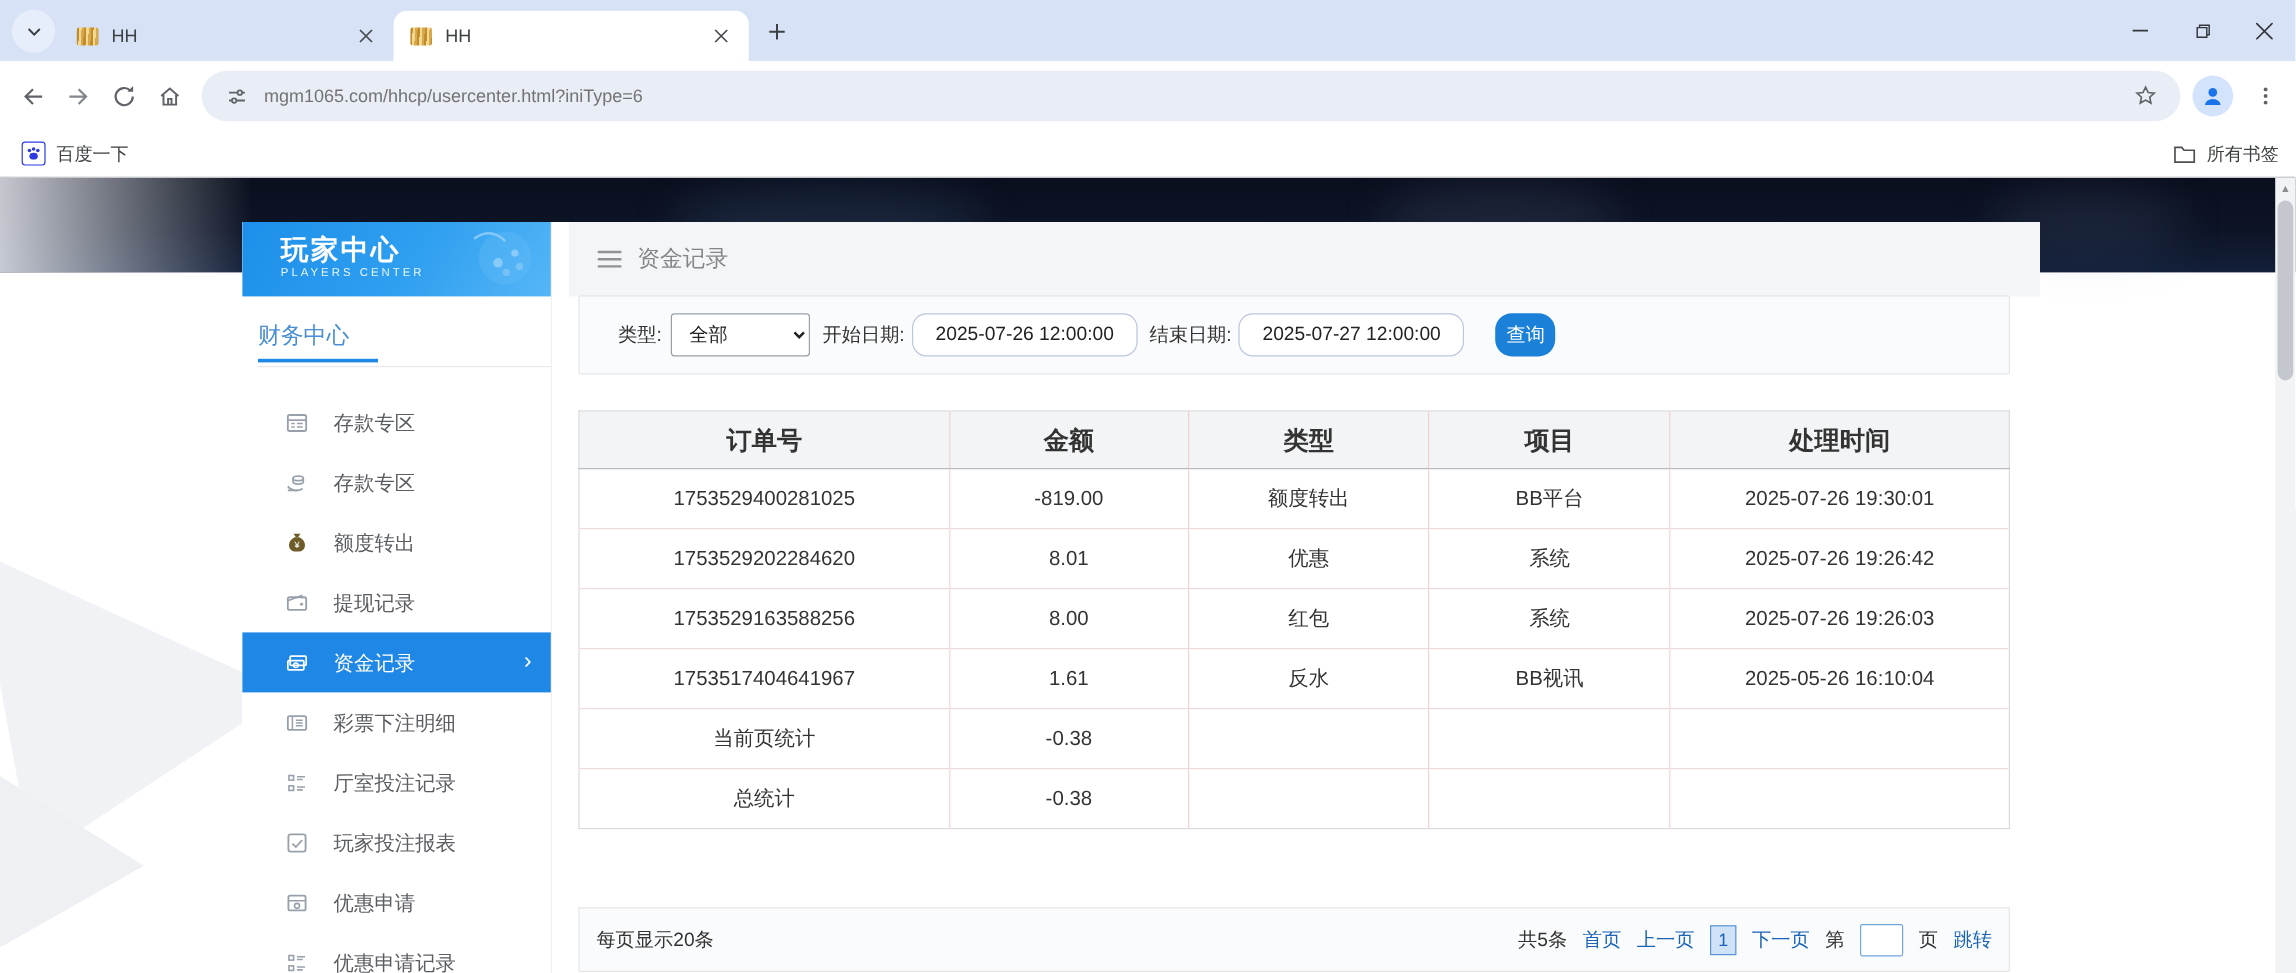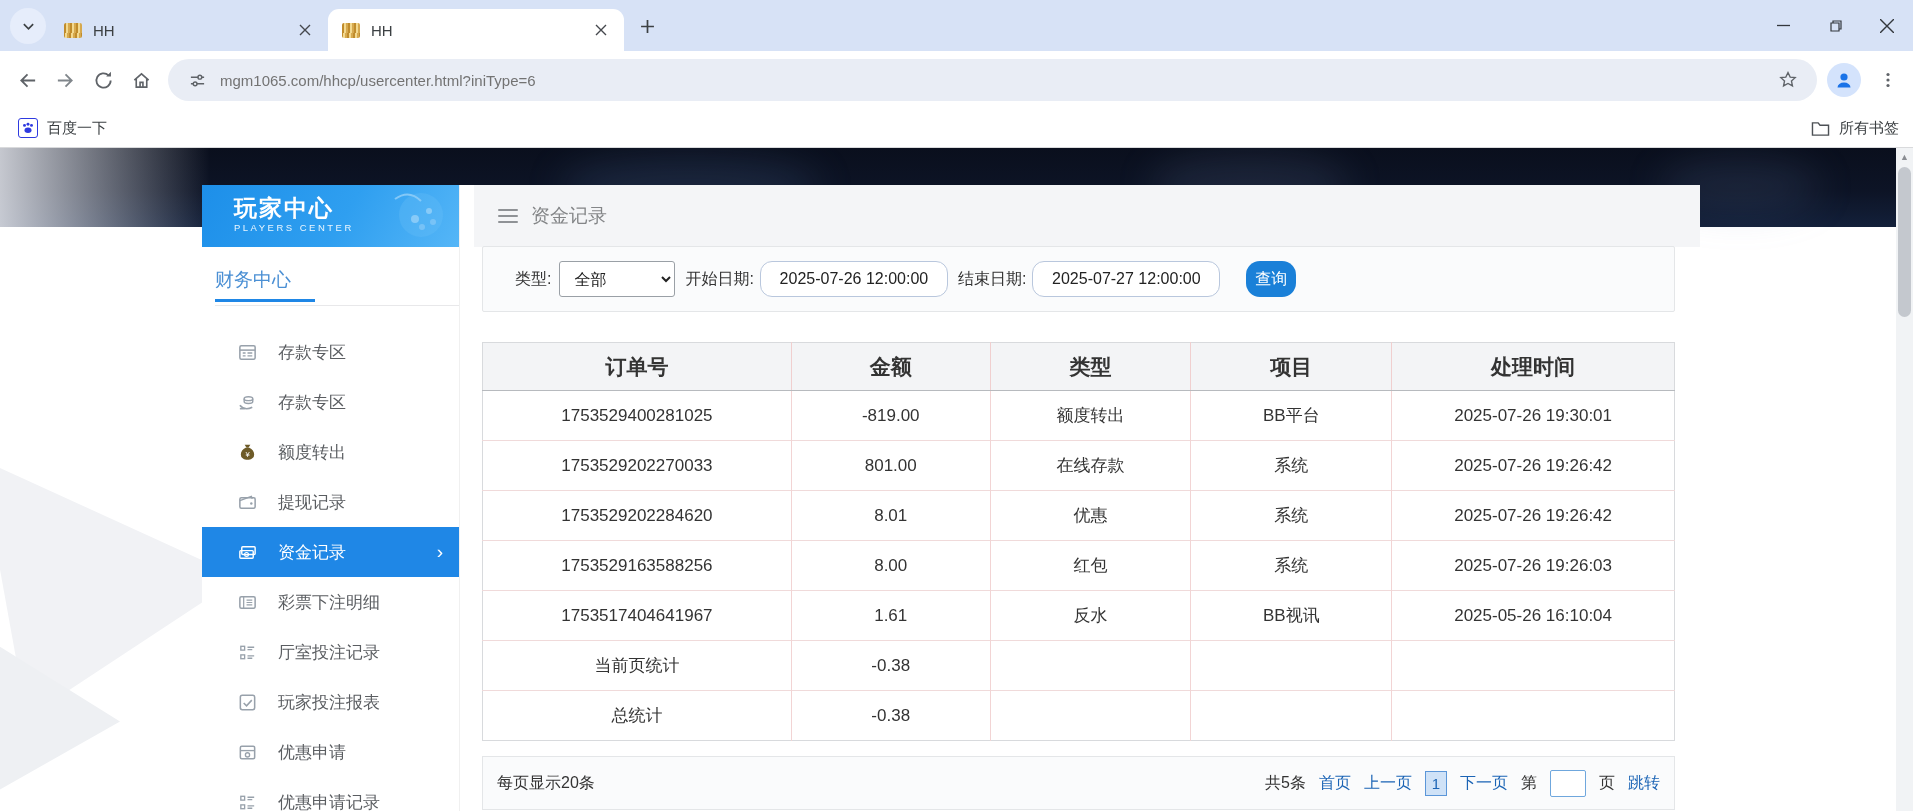--- a/index.html
+++ b/index.html
@@ -428,27 +428,20 @@
         </thead>
         <tbody>
           <tr>
             <td>1753529400281025</td>
             <td>-819.00</td>
             <td>额度转出</td>
             <td>BB平台</td>
             <td>2025-07-26 19:30:01</td>
           </tr>
           <tr>
-            <td>1753529202270033</td>
-            <td>801.00</td>
-            <td>在线存款</td>
-            <td>系统</td>
-            <td>2025-07-26 19:26:42</td>
-          </tr>
-          <tr>
             <td>1753529202284620</td>
             <td>8.01</td>
             <td>优惠</td>
             <td>系统</td>
             <td>2025-07-26 19:26:42</td>
           </tr>
           <tr>
             <td>1753529163588256</td>
             <td>8.00</td>
             <td>红包</td>

